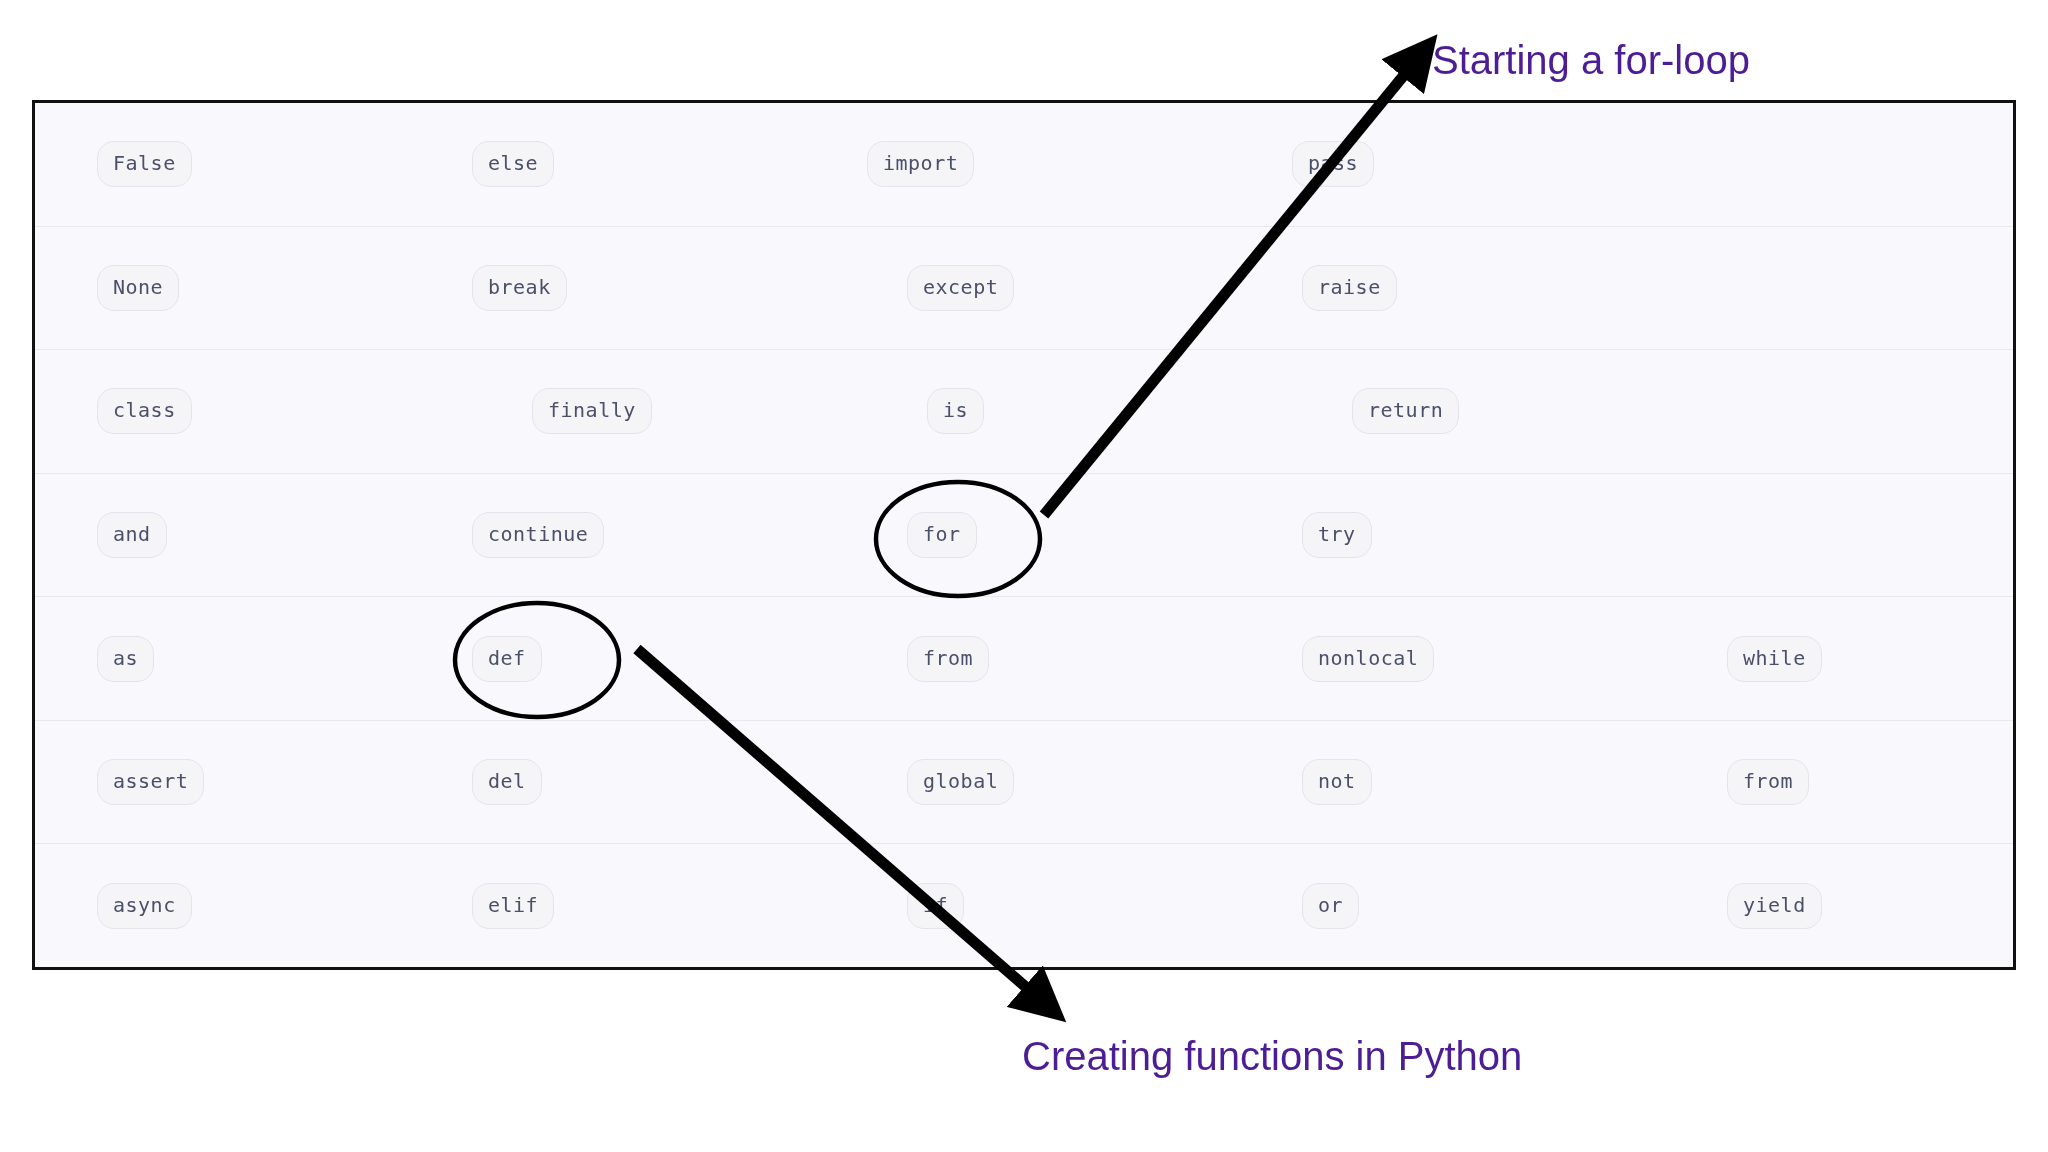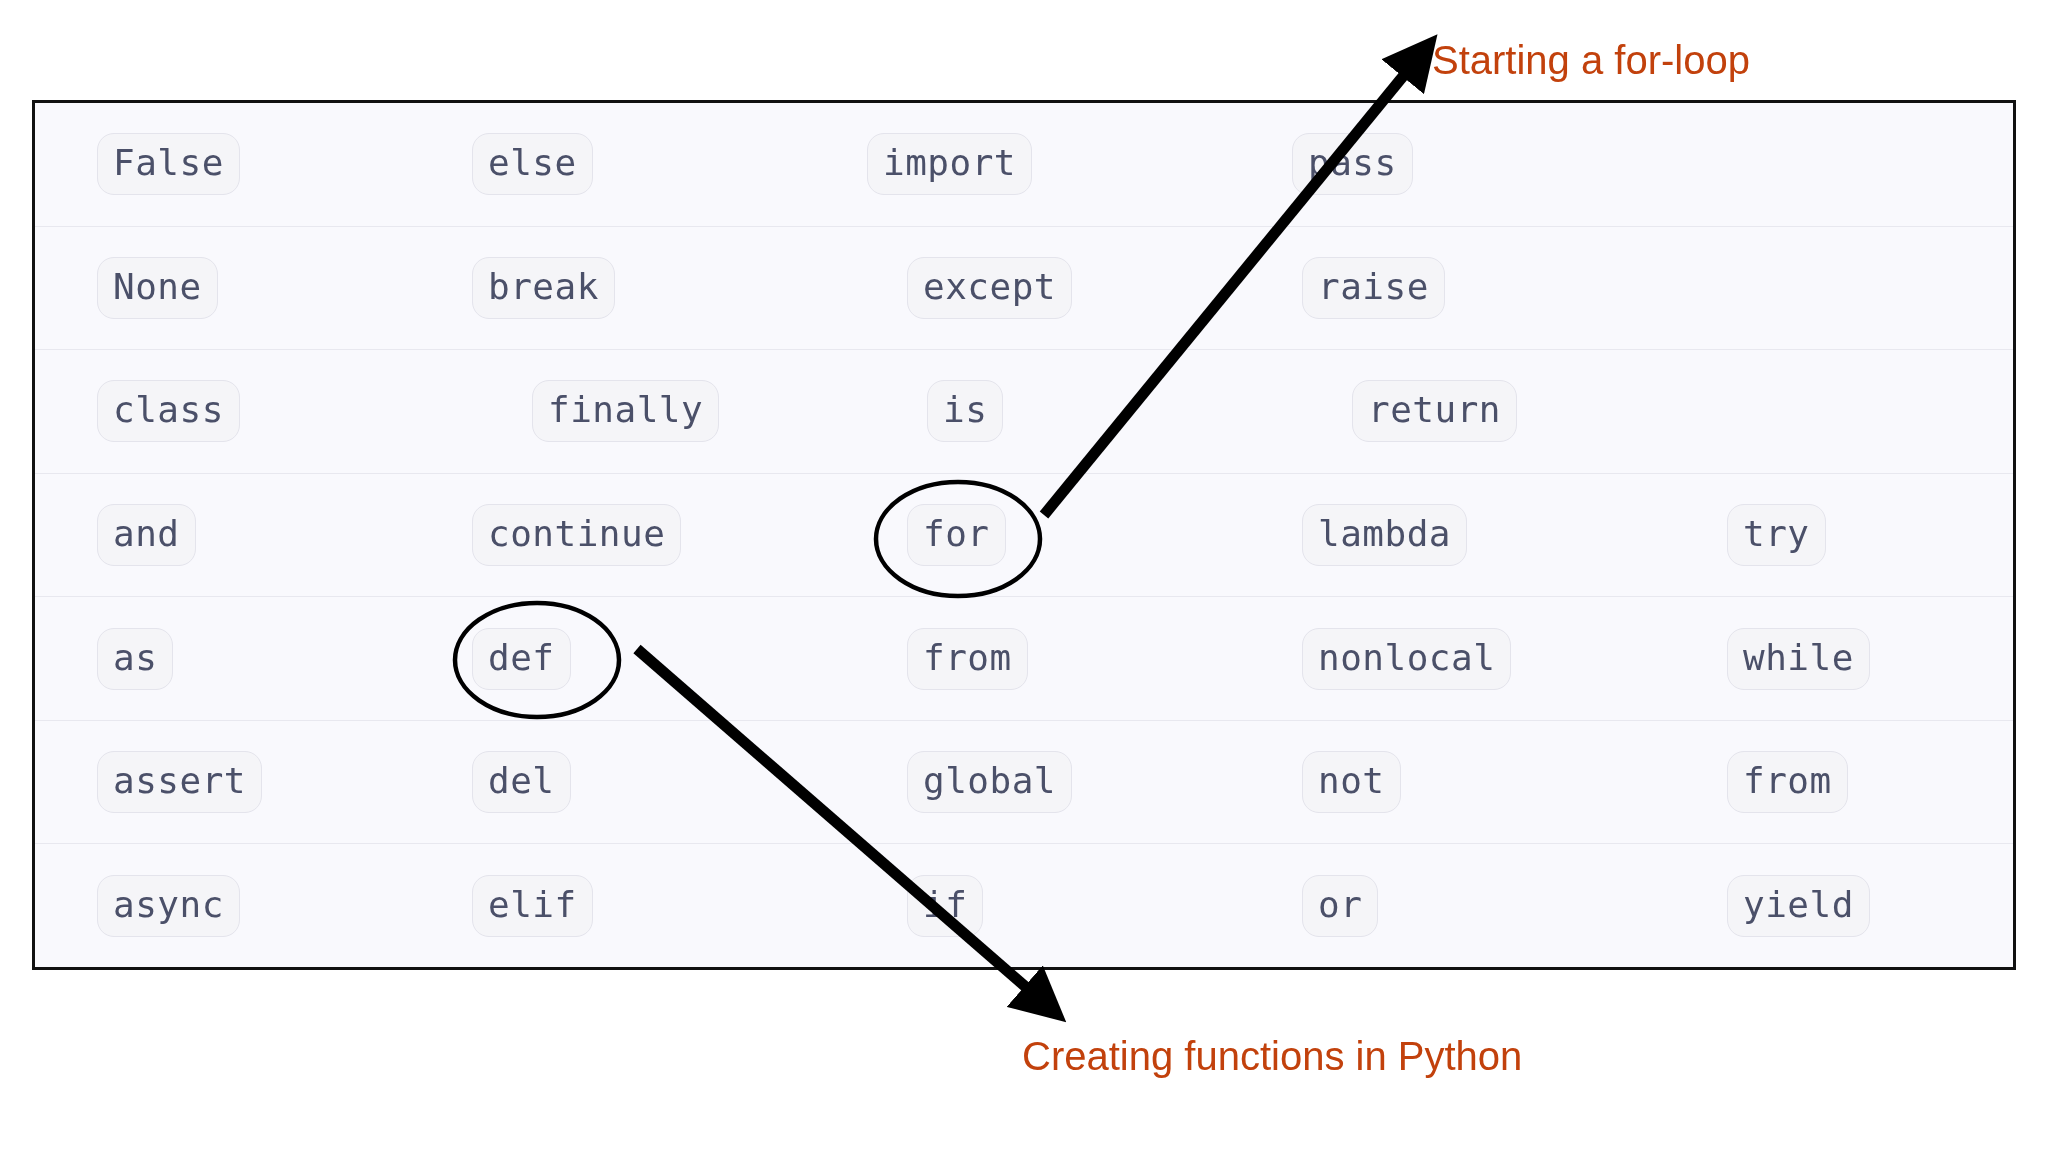--- a/index.html
+++ b/index.html
@@ -58,21 +58,21 @@
   }
   .kw-cell.c0 { width: 375px; }
   .kw-cell.c1 { width: 435px; }
   .kw-cell.c2 { width: 395px; }
   .kw-cell.c3 { width: 425px; }
   .kw-cell.c4 { width: 300px; }
 
   .chip {
     display: inline-block;
     font-family: "DejaVu Sans Mono", "Liberation Mono", monospace;
-    font-size: 36px;
+    font-size: 20px;
     line-height: 1;
     color: #4b5069;
     background: #f5f5f8;
     border: 1px solid #e4e4ec;
     border-radius: 17px;
     padding: 11px 15px 13px 15px;
     white-space: nowrap;
     letter-spacing: 0.5px;
   }
 
@@ -80,21 +80,21 @@
   #overlay {
     position: absolute;
     left: 0; top: 0;
     width: 2048px; height: 1152px;
     pointer-events: none;
   }
   .note {
     position: absolute;
     font-family: "Liberation Sans", sans-serif;
     font-size: 40px;
-    color: #c2410c;
+    color: #4c1d95;
     white-space: nowrap;
   }
   .note.top { left: 1432px; top: 38px; }
   .note.bottom { left: 1022px; top: 1034px; }
 </style>
 </head>
 <body>
 
 <div id="stage">
 
@@ -148,23 +148,20 @@
 
       <div class="kw-row">
         <div class="kw-cell c0">
             <span class="chip">and</span>
           </div>
         <div class="kw-cell c1">
             <span class="chip">continue</span>
           </div>
         <div class="kw-cell c2">
             <span class="chip">for</span>
-          </div>
-        <div class="kw-cell c3">
-            <span class="chip">lambda</span>
           </div>
         <div class="kw-cell c4">
             <span class="chip">try</span>
           </div>
       </div>
 
       <div class="kw-row">
         <div class="kw-cell c0">
             <span class="chip">as</span>
           </div>

